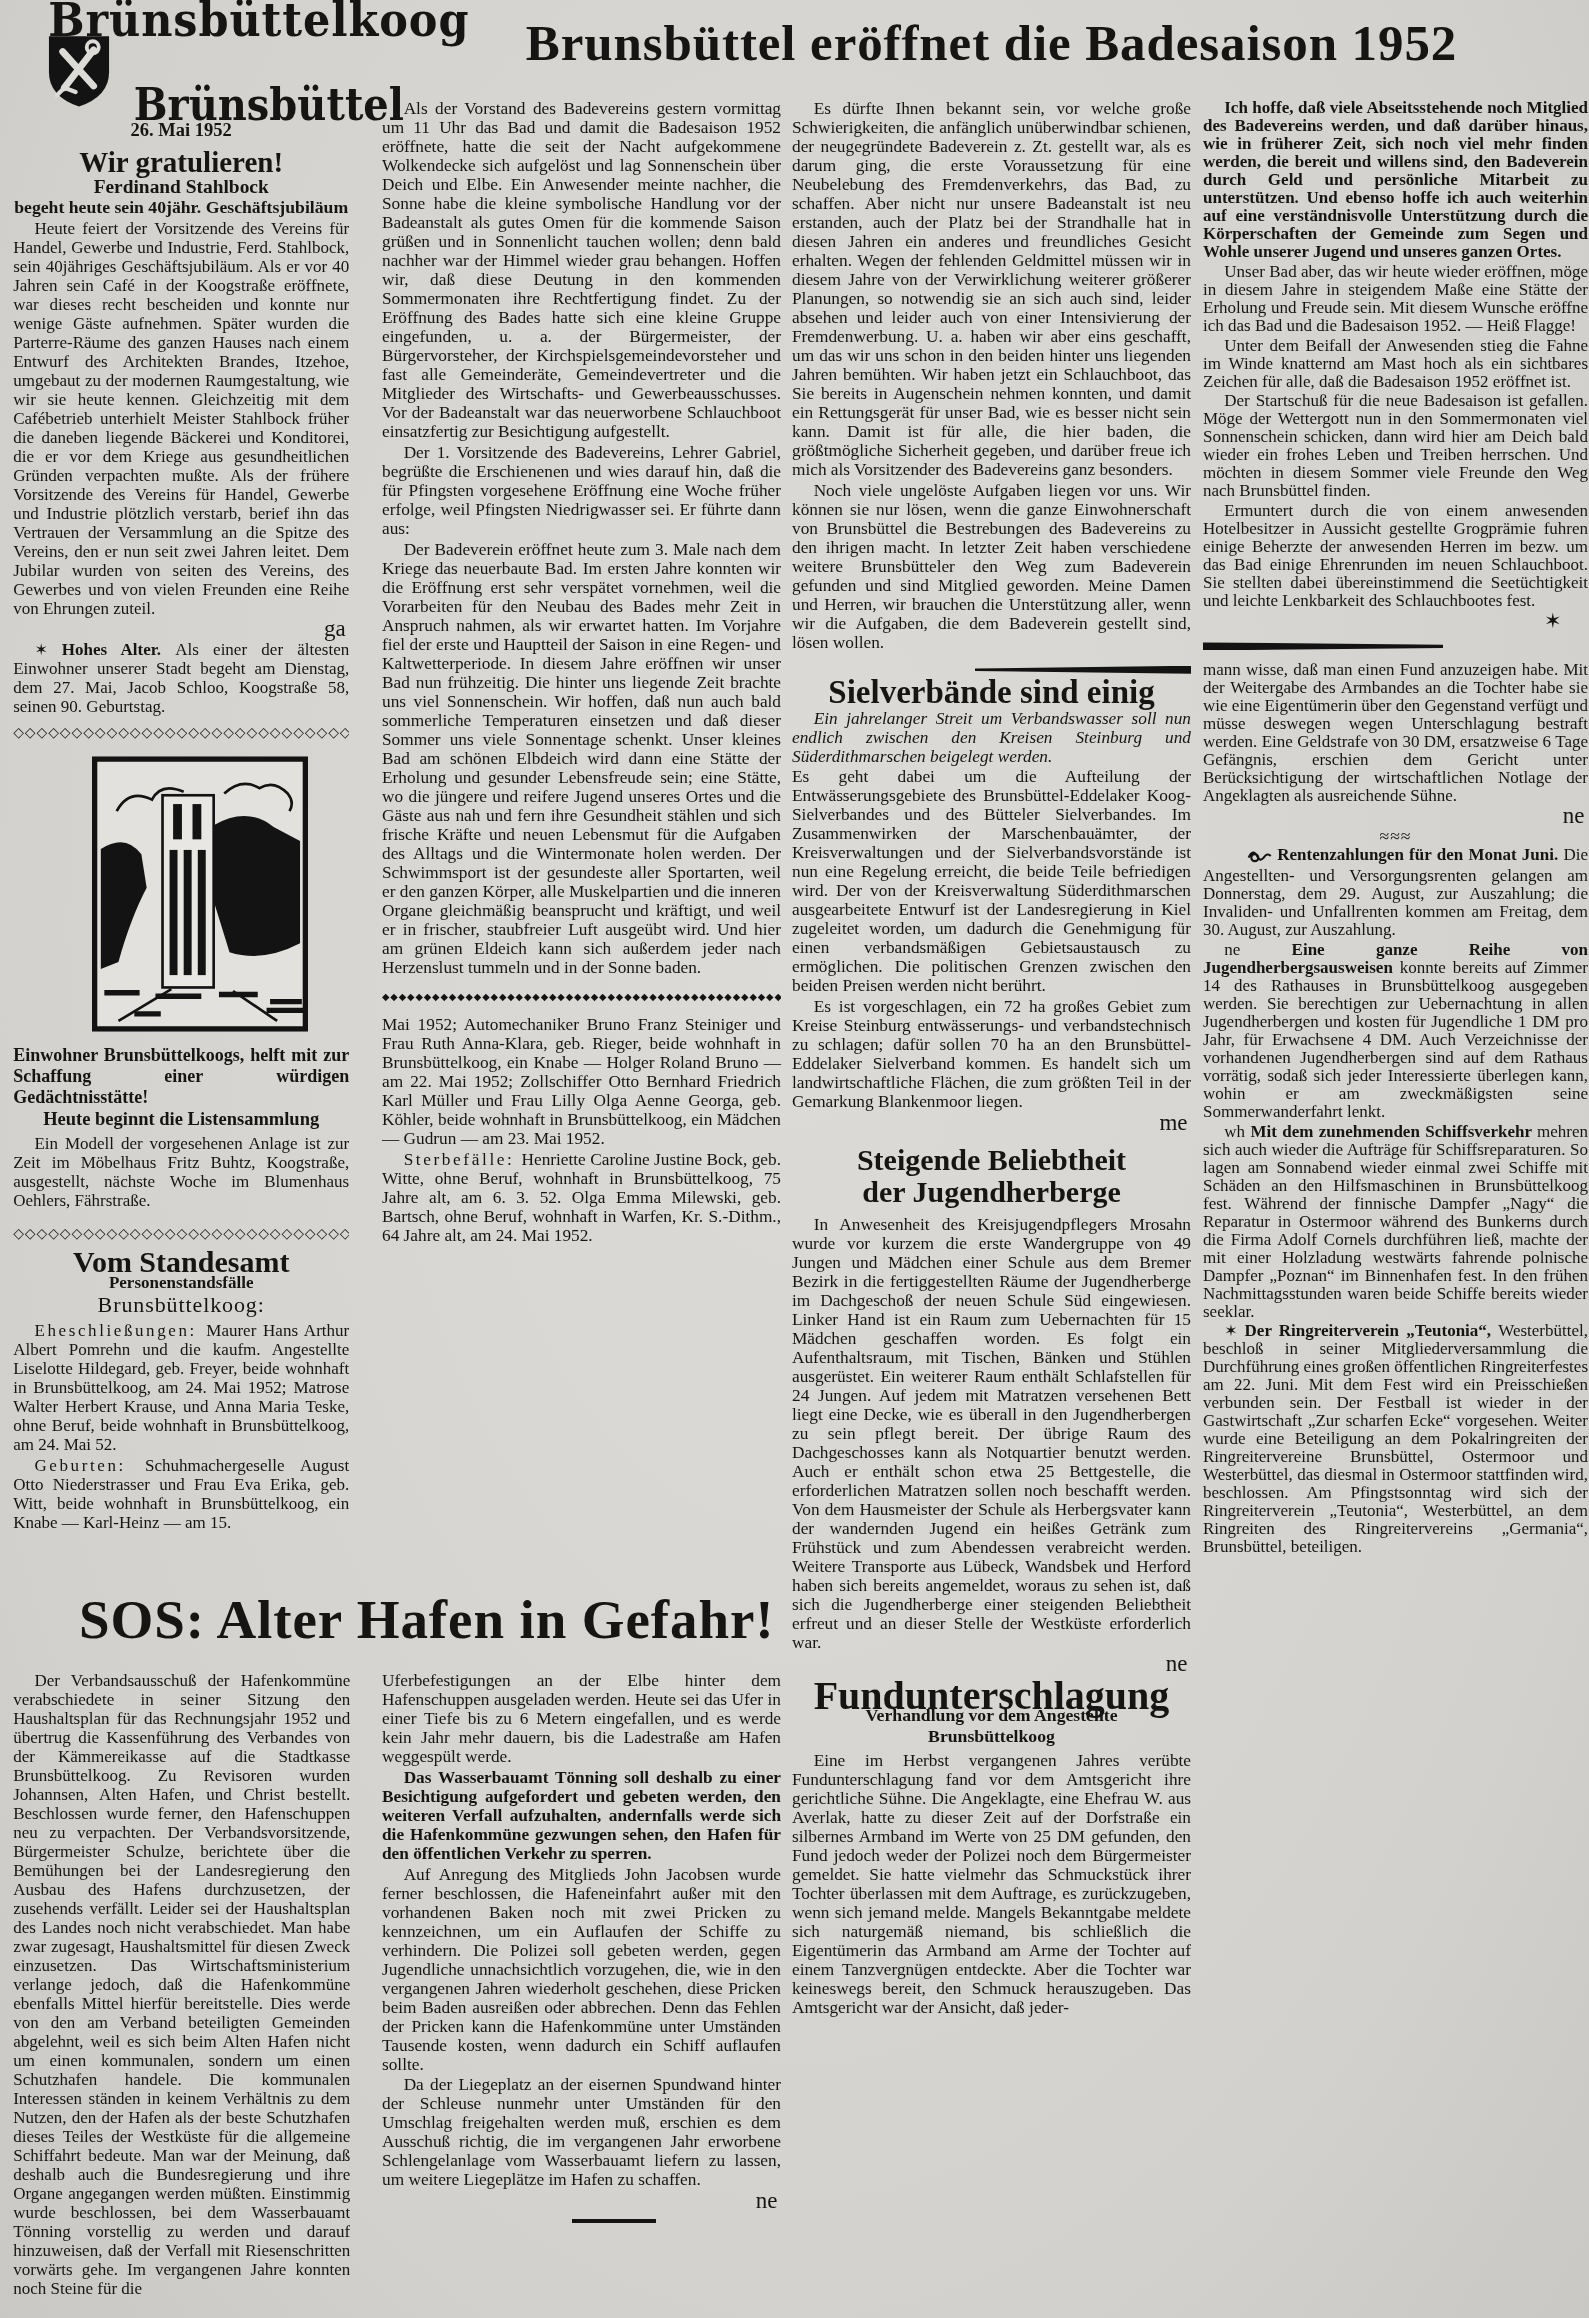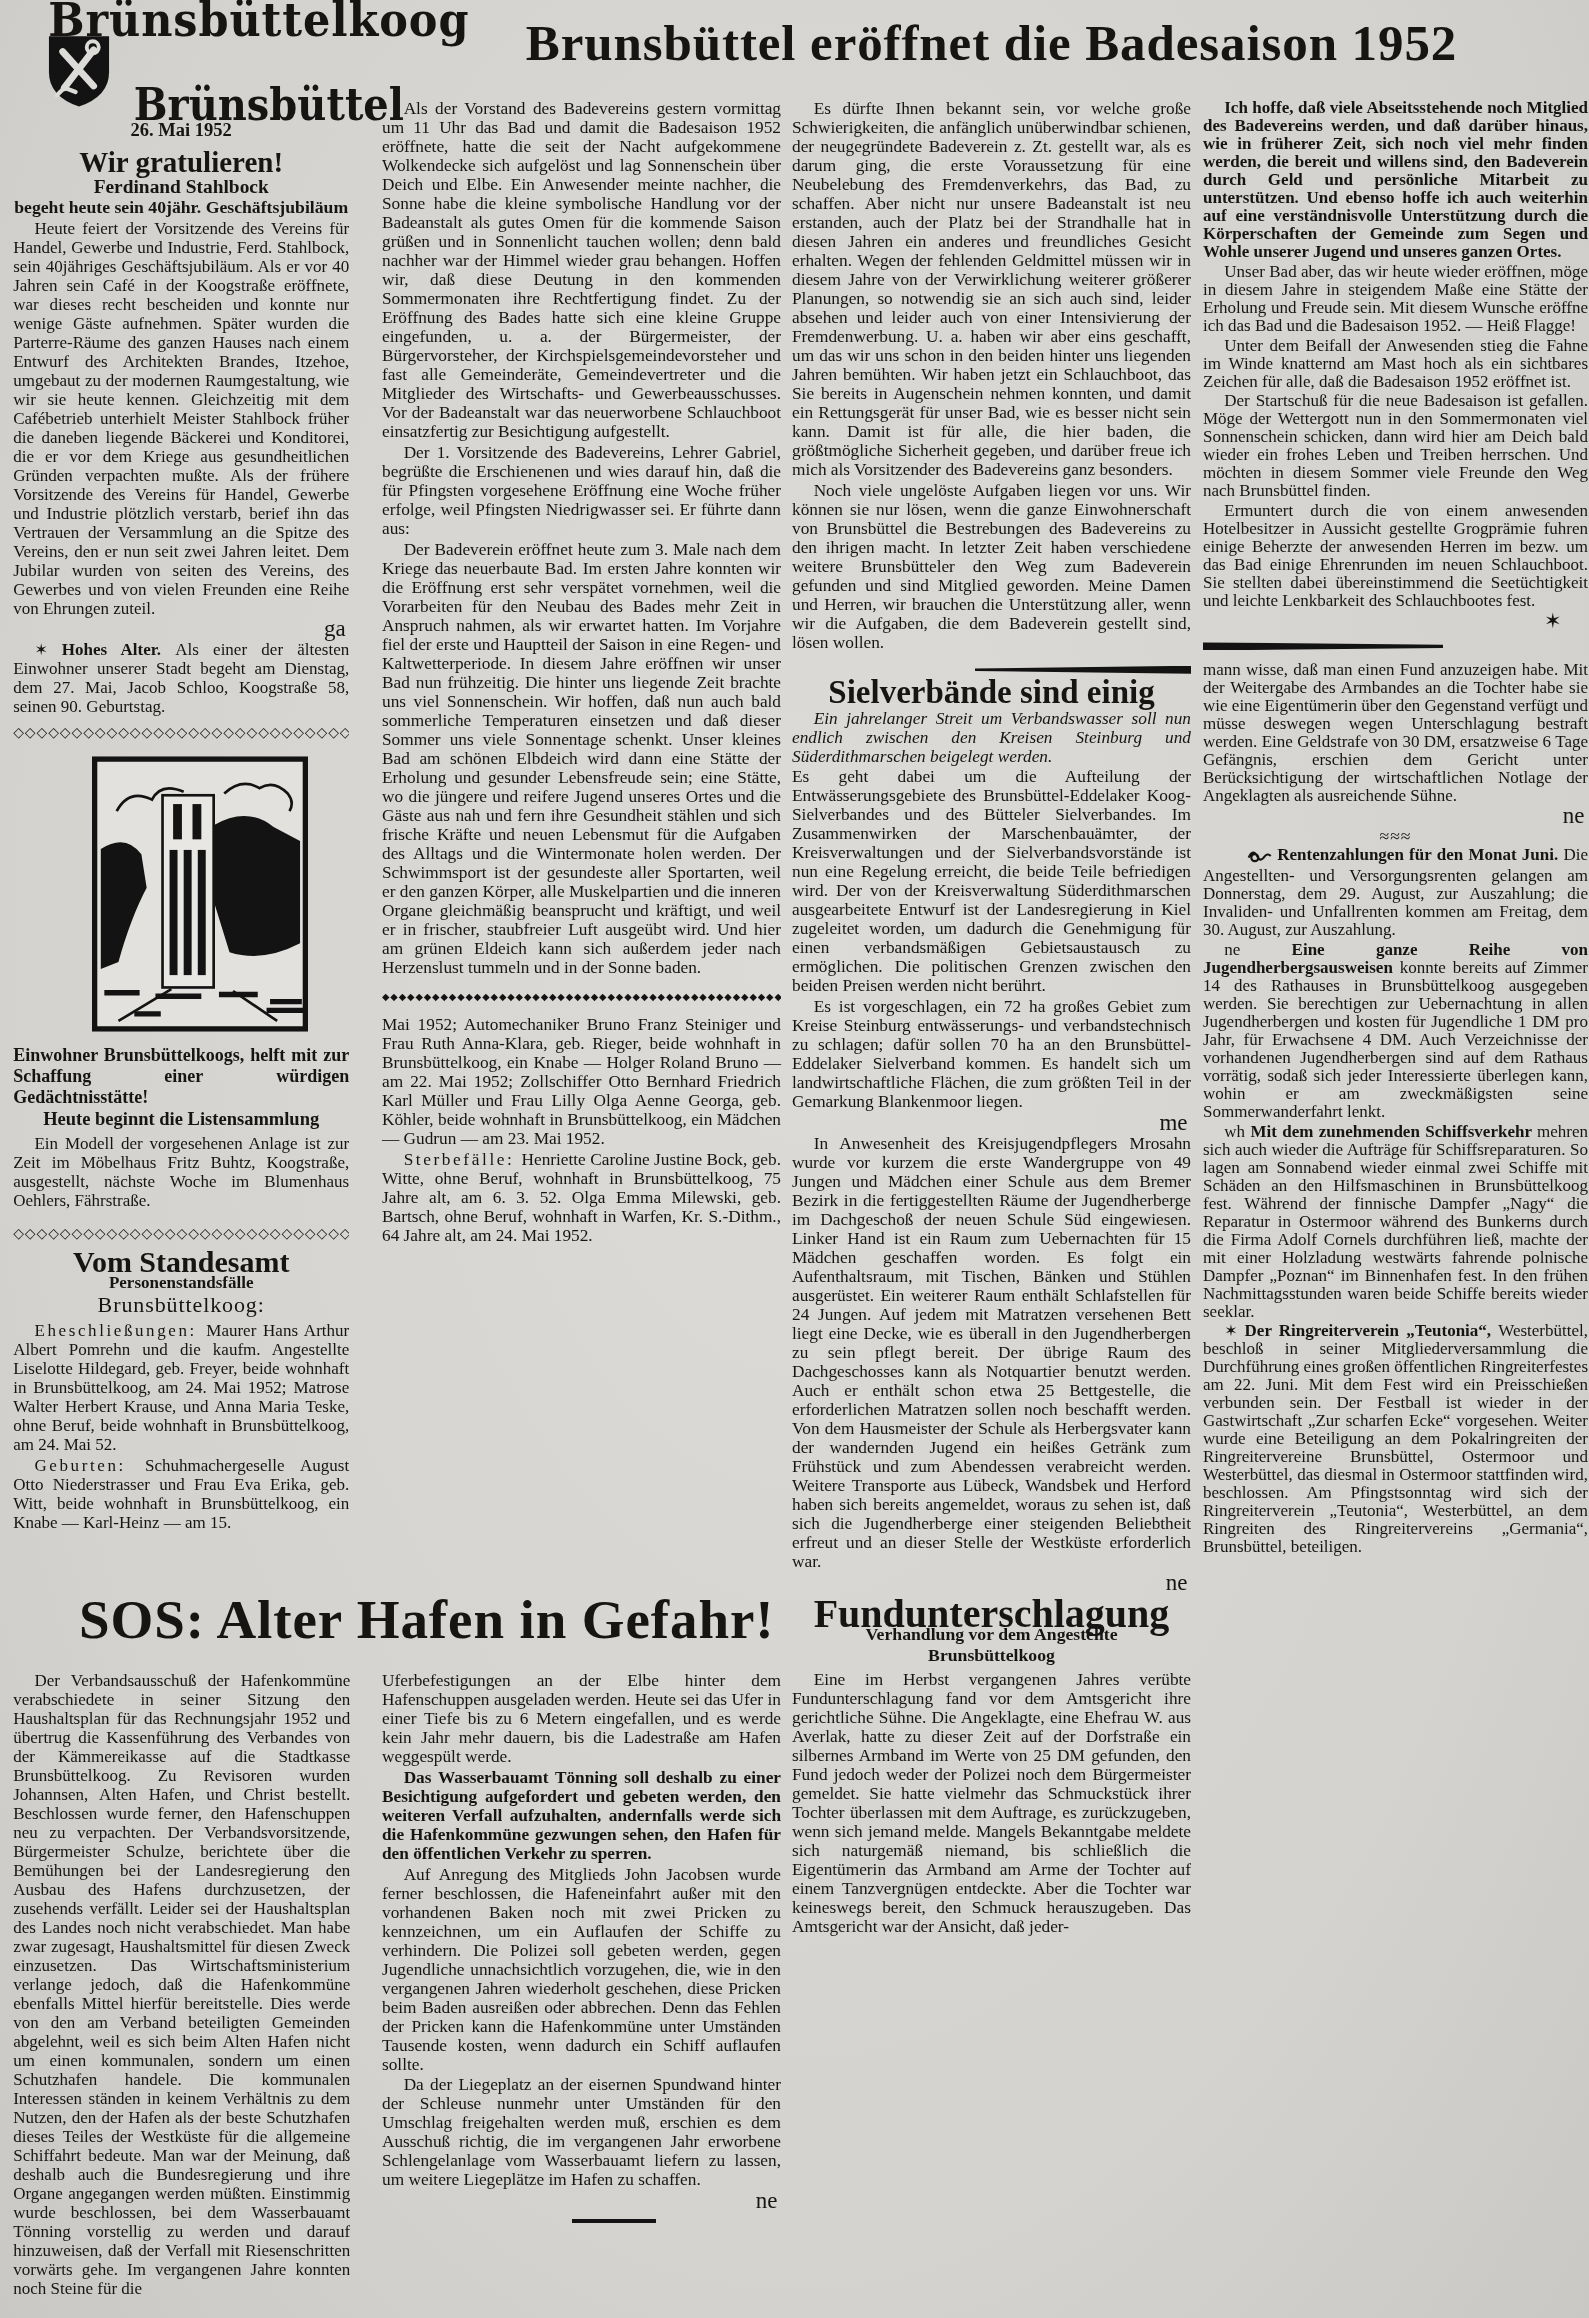--- a/index.html
+++ b/index.html
@@ -143,20 +143,24 @@
     <p class="ind">Noch viele ungelöste Aufgaben liegen vor uns. Wir können sie nur lösen, wenn die ganze Einwohnerschaft von Brunsbüttel die Bestrebungen des Badevereins zu den ihrigen macht. In letzter Zeit haben verschiedene weitere Brunsbütteler den Weg zum Badeverein gefunden und sind Mitglied geworden. Meine Damen und Herren, wir brauchen die Unterstützung aller, wenn wir die Aufgaben, die dem Badeverein gestellt sind, lösen wollen.</p>
 
     <div class="wedge wedge-r"></div>
 
     <h2 class="h2 h-siel">Sielverbände sind einig</h2>
     <p class="ind it">Ein jahrelanger Streit um Verbandswasser soll nun endlich zwischen den Kreisen Steinburg und Süderdithmarschen beigelegt werden.</p>
     <p>Es geht dabei um die Aufteilung der Entwässerungsgebiete des Brunsbüttel-Eddelaker Koog-Sielverbandes und des Bütteler Sielverbandes. Im Zusammenwirken der Marschenbauämter, der Kreisverwaltungen und der Sielverbandsvorstände ist nun eine Regelung erreicht, die beide Teile befriedigen wird. Der von der Kreisverwaltung Süderdithmarschen ausgearbeitete Entwurf ist der Landesregierung in Kiel zugeleitet worden, um dadurch die Genehmigung für einen verbandsmäßigen Gebietsaustausch zu ermöglichen. Die politischen Grenzen zwischen den beiden Preisen werden nicht berührt.</p>
     <p class="ind">Es ist vorgeschlagen, ein 72 ha großes Gebiet zum Kreise Steinburg entwässerungs- und verbandstechnisch zu schlagen; dafür sollen 70 ha an den Brunsbüttel-Eddelaker Sielverband kommen. Es handelt sich um landwirtschaftliche Flächen, die zum größten Teil in der Gemarkung Blankenmoor liegen.</p>
     <span class="sig">me</span>
 
+    <h2 class="h2 h-jug">
+      <span style="display:block;">Steigende Beliebtheit</span>
+      <span style="display:block;">der Jugendherberge</span>
+    </h2>
     <p class="ind">In Anwesenheit des Kreisjugendpflegers Mrosahn wurde vor kurzem die erste Wandergruppe von 49 Jungen und Mädchen einer Schule aus dem Bremer Bezirk in die fertiggestellten Räume der Jugendherberge im Dachgeschoß der neuen Schule Süd eingewiesen. Linker Hand ist ein Raum zum Uebernachten für 15 Mädchen geschaffen worden. Es folgt ein Aufenthaltsraum, mit Tischen, Bänken und Stühlen ausgerüstet. Ein weiterer Raum enthält Schlafstellen für 24 Jungen. Auf jedem mit Matratzen versehenen Bett liegt eine Decke, wie es überall in den Jugendherbergen zu sein pflegt bereit. Der übrige Raum des Dachgeschosses kann als Notquartier benutzt werden. Auch er enthält schon etwa 25 Bettgestelle, die erforderlichen Matratzen sollen noch beschafft werden. Von dem Hausmeister der Schule als Herbergsvater kann der wandernden Jugend ein heißes Getränk zum Frühstück und zum Abendessen verabreicht werden. Weitere Transporte aus Lübeck, Wandsbek und Herford haben sich bereits angemeldet, woraus zu sehen ist, daß sich die Jugendherberge einer steigenden Beliebtheit erfreut und an dieser Stelle der Westküste erforderlich war.</p>
     <span class="sig">ne</span>
 
     <h2 class="h2 h-fund">Fundunterschlagung</h2>
     <div class="subhead" style="font-size:17.7px;">Verhandlung vor dem Angestellte</div>
     <div class="subhead" style="font-size:17.7px;margin-bottom:5.3px;">Brunsbüttelkoog</div>
     <p class="ind">Eine im Herbst vergangenen Jahres verübte Fundunterschlagung fand vor dem Amtsgericht ihre gerichtliche Sühne. Die Angeklagte, eine Ehefrau W. aus Averlak, hatte zu dieser Zeit auf der Dorfstraße ein silbernes Armband im Werte von 25 DM gefunden, den Fund jedoch weder der Polizei noch dem Bürgermeister gemeldet. Sie hatte vielmehr das Schmuckstück ihrer Tochter überlassen mit dem Auftrage, es zurückzugeben, wenn sich jemand melde. Mangels Bekanntgabe meldete sich naturgemäß niemand, bis schließlich die Eigentümerin das Armband am Arme der Tochter auf einem Tanzvergnügen entdeckte. Aber die Tochter war keineswegs bereit, den Schmuck herauszugeben. Das Amtsgericht war der Ansicht, daß jeder-</p>
   </div>
 
   <div class="abs col c4" style="left:1203px;top:99px;width:385px;">

